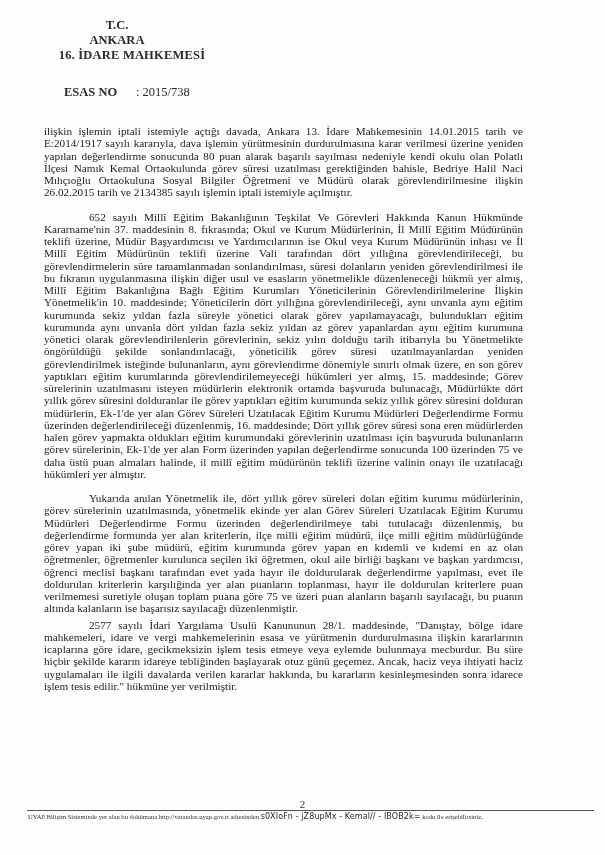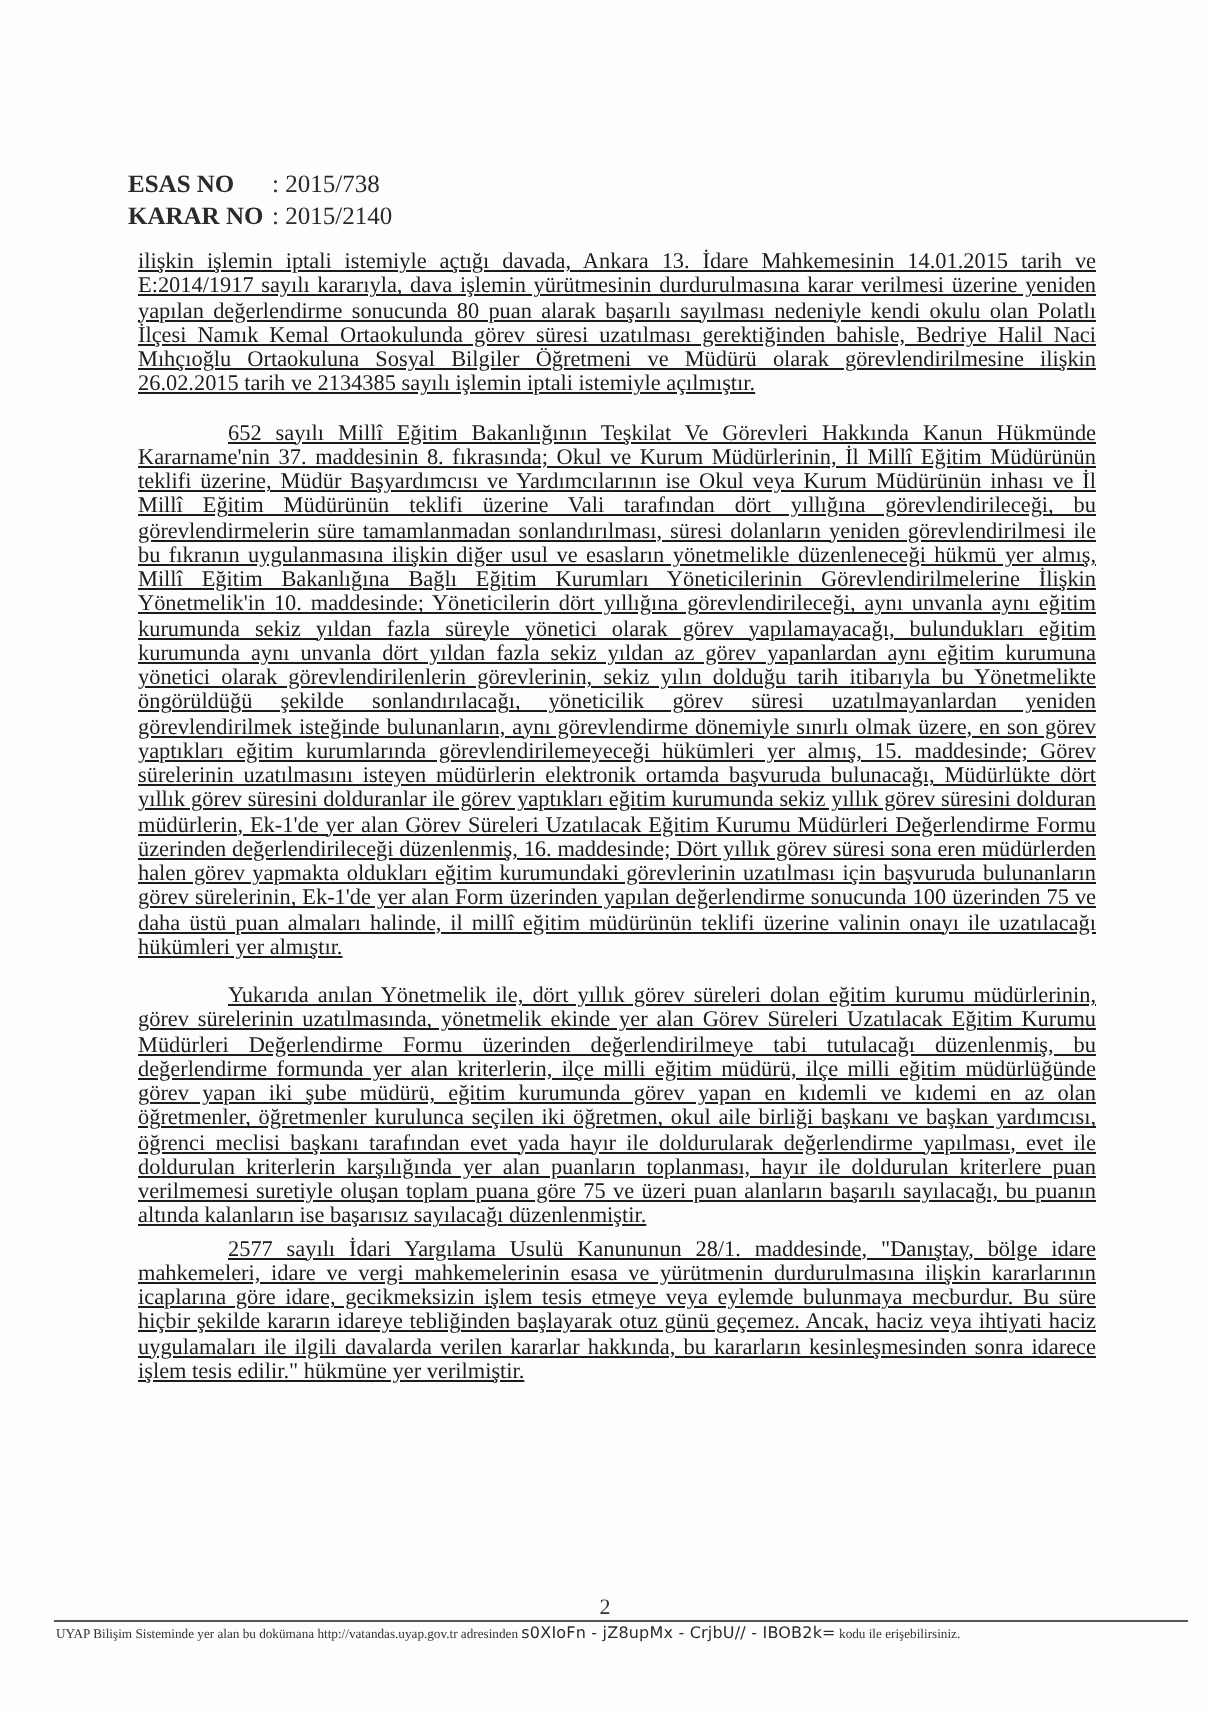--- a/index.html
+++ b/index.html
@@ -42,28 +42,27 @@
     font-size: 12.5px;
     line-height: 16px;
     color: #2a2a2a;
   }
   .case-row { display: flex; white-space: nowrap; }
   .case-label { font-weight: bold; width: 72px; display: inline-block; }
   .case-value { font-weight: normal; }
 
   .body-text {
     position: absolute;
-    left: 69px;
+    left: 44px;
     top: 125px;
     width: 479px;
     font-size: 11.2px;
     line-height: 12.25px;
     text-align: justify;
     color: #1c1c1c;
-    text-decoration: underline;
   }
   .body-text p {
     margin: 0;
     text-align: justify;
     text-align-last: left;
   }
   .body-text p.indent { text-indent: 45px; }
   .body-text p + p { margin-top: 12px; }
   .body-text p.gap { margin-top: 4px; }
 
@@ -98,42 +97,43 @@
     font-size: 8px;
     color: #2a2a2a;
     letter-spacing: 0.1px;
   }
 </style>
 </head>
 <body>
 
 <div class="page">
 
+  <div class="court-header">
+    <span class="line">T.C.</span>
+    <span class="line">ANKARA</span>
+    <span class="line wide">16. İDARE MAHKEMESİ</span>
+  </div>
 
   <div class="case-info">
     <div class="case-row">
       <span class="case-label">ESAS NO</span>
       <span class="case-value">: 2015/738</span>
-    </div>
-    <div class="case-row">
-      <span class="case-label">KARAR NO</span>
-      <span class="case-value">: 2015/2140</span>
     </div>
   </div>
 
   <div class="body-text">
     <p>ilişkin işlemin iptali istemiyle açtığı davada, Ankara 13. İdare Mahkemesinin 14.01.2015 tarih ve E:2014/1917 sayılı kararıyla, dava işlemin yürütmesinin durdurulmasına karar verilmesi üzerine yeniden yapılan değerlendirme sonucunda 80 puan alarak başarılı sayılması nedeniyle kendi okulu olan Polatlı İlçesi Namık Kemal Ortaokulunda görev süresi uzatılması gerektiğinden bahisle, Bedriye Halil Naci Mıhçıoğlu Ortaokuluna Sosyal Bilgiler Öğretmeni ve Müdürü olarak görevlendirilmesine ilişkin 26.02.2015 tarih ve 2134385 sayılı işlemin iptali istemiyle açılmıştır.</p>
     <p class="indent">652 sayılı Millî Eğitim Bakanlığının Teşkilat Ve Görevleri Hakkında Kanun Hükmünde Kararname'nin 37. maddesinin 8. fıkrasında; Okul ve Kurum Müdürlerinin, İl Millî Eğitim Müdürünün teklifi üzerine, Müdür Başyardımcısı ve Yardımcılarının ise Okul veya Kurum Müdürünün inhası ve İl Millî Eğitim Müdürünün teklifi üzerine Vali tarafından dört yıllığına görevlendirileceği, bu görevlendirmelerin süre tamamlanmadan sonlandırılması, süresi dolanların yeniden görevlendirilmesi ile bu fıkranın uygulanmasına ilişkin diğer usul ve esasların yönetmelikle düzenleneceği hükmü yer almış, Millî Eğitim Bakanlığına Bağlı Eğitim Kurumları Yöneticilerinin Görevlendirilmelerine İlişkin Yönetmelik'in 10. maddesinde; Yöneticilerin dört yıllığına görevlendirileceği, aynı unvanla aynı eğitim kurumunda sekiz yıldan fazla süreyle yönetici olarak görev yapılamayacağı, bulundukları eğitim kurumunda aynı unvanla dört yıldan fazla sekiz yıldan az görev yapanlardan aynı eğitim kurumuna yönetici olarak görevlendirilenlerin görevlerinin, sekiz yılın dolduğu tarih itibarıyla bu Yönetmelikte öngörüldüğü şekilde sonlandırılacağı, yöneticilik görev süresi uzatılmayanlardan yeniden görevlendirilmek isteğinde bulunanların, aynı görevlendirme dönemiyle sınırlı olmak üzere, en son görev yaptıkları eğitim kurumlarında görevlendirilemeyeceği hükümleri yer almış, 15. maddesinde; Görev sürelerinin uzatılmasını isteyen müdürlerin elektronik ortamda başvuruda bulunacağı, Müdürlükte dört yıllık görev süresini dolduranlar ile görev yaptıkları eğitim kurumunda sekiz yıllık görev süresini dolduran müdürlerin, Ek-1'de yer alan Görev Süreleri Uzatılacak Eğitim Kurumu Müdürleri Değerlendirme Formu üzerinden değerlendirileceği düzenlenmiş, 16. maddesinde; Dört yıllık görev süresi sona eren müdürlerden halen görev yapmakta oldukları eğitim kurumundaki görevlerinin uzatılması için başvuruda bulunanların görev sürelerinin, Ek-1'de yer alan Form üzerinden yapılan değerlendirme sonucunda 100 üzerinden 75 ve daha üstü puan almaları halinde, il millî eğitim müdürünün teklifi üzerine valinin onayı ile uzatılacağı hükümleri yer almıştır.</p>
     <p class="indent">Yukarıda anılan Yönetmelik ile, dört yıllık görev süreleri dolan eğitim kurumu müdürlerinin, görev sürelerinin uzatılmasında, yönetmelik ekinde yer alan Görev Süreleri Uzatılacak Eğitim Kurumu Müdürleri Değerlendirme Formu üzerinden değerlendirilmeye tabi tutulacağı düzenlenmiş, bu değerlendirme formunda yer alan kriterlerin, ilçe milli eğitim müdürü, ilçe milli eğitim müdürlüğünde görev yapan iki şube müdürü, eğitim kurumunda görev yapan en kıdemli ve kıdemi en az olan öğretmenler, öğretmenler kurulunca seçilen iki öğretmen, okul aile birliği başkanı ve başkan yardımcısı, öğrenci meclisi başkanı tarafından evet yada hayır ile doldurularak değerlendirme yapılması, evet ile doldurulan kriterlerin karşılığında yer alan puanların toplanması, hayır ile doldurulan kriterlere puan verilmemesi suretiyle oluşan toplam puana göre 75 ve üzeri puan alanların başarılı sayılacağı, bu puanın altında kalanların ise başarısız sayılacağı düzenlenmiştir.</p>
     <p class="indent gap">2577 sayılı İdari Yargılama Usulü Kanununun 28/1. maddesinde, "Danıştay, bölge idare mahkemeleri, idare ve vergi mahkemelerinin esasa ve yürütmenin durdurulmasına ilişkin kararlarının icaplarına göre idare, gecikmeksizin işlem tesis etmeye veya eylemde bulunmaya mecburdur. Bu süre hiçbir şekilde kararın idareye tebliğinden başlayarak otuz günü geçemez. Ancak, haciz veya ihtiyati haciz uygulamaları ile ilgili davalarda verilen kararlar hakkında, bu kararların kesinleşmesinden sonra idarece işlem tesis edilir." hükmüne yer verilmiştir.</p>
   </div>
 
   <div class="page-number">2</div>
 
   <div class="footer-rule"></div>
 
   <div class="footer-text">
     <span>UYAP Bilişim Sisteminde yer alan bu dokümana http://vatandas.uyap.gov.tr adresinden</span>
-    <span class="code">s0XIoFn - jZ8upMx - CrjbU// - IBOB2k=</span>
+    <span class="code">s0XIoFn - jZ8upMx - Kemal// - IBOB2k=</span>
     <span>kodu ile erişebilirsiniz.</span>
   </div>
 
 </div>
 
 </body></html>

